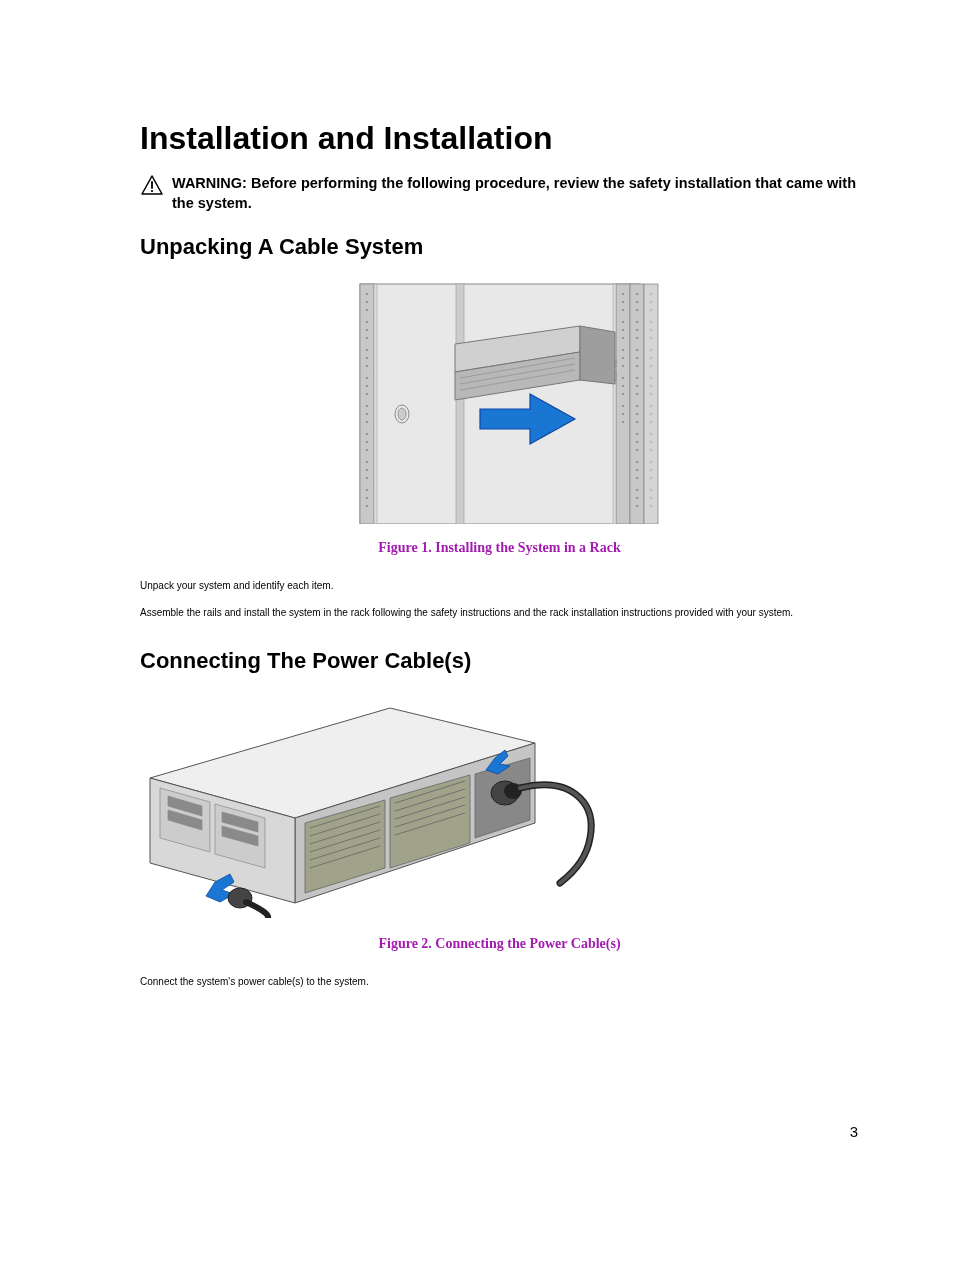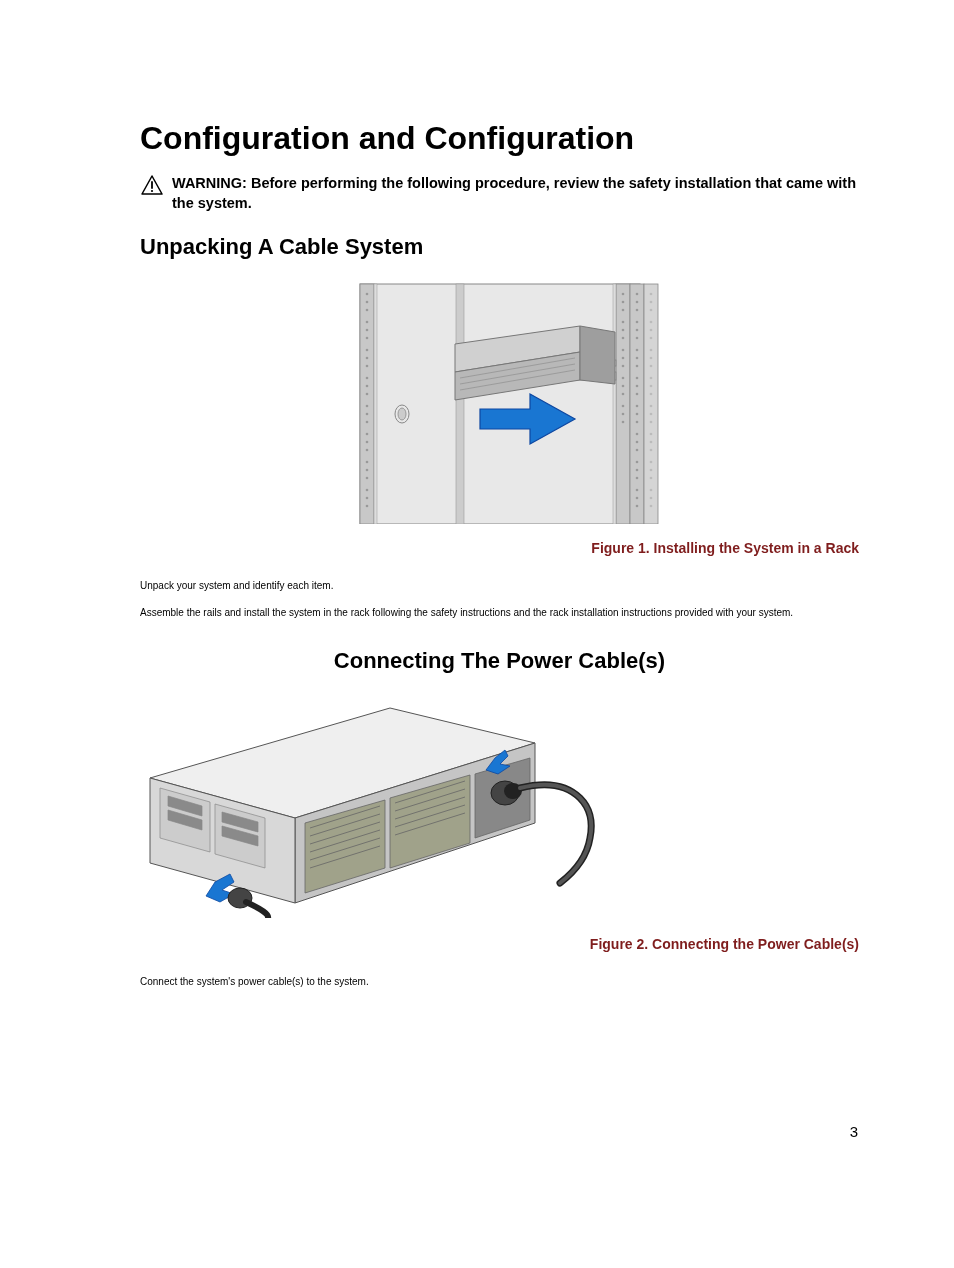--- a/index.html
+++ b/index.html
@@ -48,51 +48,51 @@
     .figure-container {
       text-align: center;
       margin-bottom: 12px;
     }
     .figure-1 {
       margin: 0 auto;
     }
     .figure-caption {
       font-size: 14px;
       font-weight: 700;
-      color: #7f1d1d;
-      text-align: right;
+      color: #a21caf;
+      text-align: center;
       margin-bottom: 22px;
+      font-family: Liberation Serif, serif;
     }
     .body-text {
       font-size: 10px;
       color: #000;
       line-height: 1.5;
       margin-bottom: 12px;
     }
     .section-gap {
       margin-top: 28px;
-      text-align: center;
     }
     .figure-2-container {
       text-align: left;
       margin-top: 14px;
       margin-bottom: 14px;
     }
     .page-number {
       position: absolute;
       bottom: 128px;
       right: 96px;
       font-size: 15px;
       color: #000;
     }
   </style>
 </head>
 <body>
 
-<h1>Configuration and Configuration</h1>
+<h1>Installation and Installation</h1>
 
 <div class="warning-block">
   <span class="warning-icon">
     <svg viewBox="0 0 24 22" width="24" height="22">
       <path d="M12 2 L22 20 L2 20 Z" fill="none" stroke="#000" stroke-width="1.5" stroke-linejoin="round"></path>
       <line x1="12" y1="8" x2="12" y2="14" stroke="#000" stroke-width="1.8" stroke-linecap="round"></line>
       <circle cx="12" cy="17" r="1.1" fill="#000"></circle>
     </svg>
   </span>
   <span class="warning-text">WARNING: Before performing the following procedure, review the safety installation that came with the system.</span>

